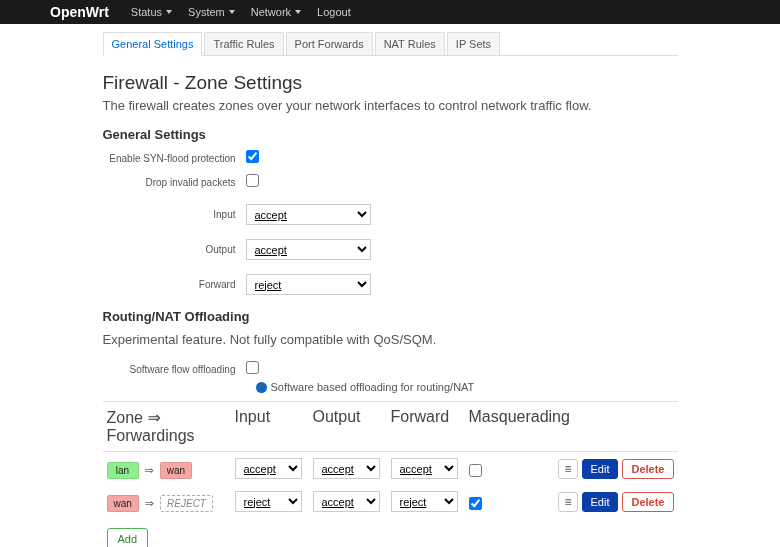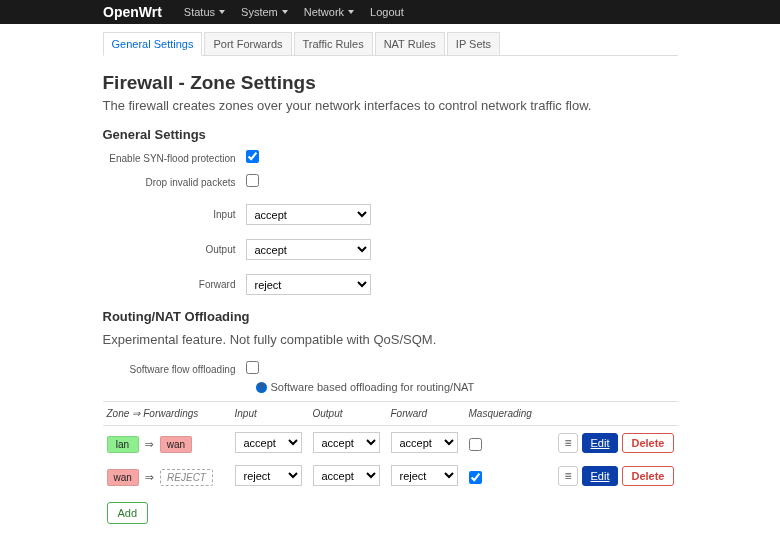--- a/index.html
+++ b/index.html
@@ -1,52 +1,52 @@
 <!DOCTYPE html>
 <html><head>
 <meta charset="utf-8">
 <style>
 * { margin: 0; padding: 0; box-sizing: border-box; }
 body { font-family: Arial, Helvetica, sans-serif; font-size: 12px; color: #333; background: #fff; }
-.navbar { background: #1a1a1a; height: 24px; display: flex; align-items: center; padding: 0 103px; }
+.navbar { background: #1a1a1a; height: 24px; display: flex; align-items: center; padding: 0 50px; }
 .brand { color: #fff; font-weight: bold; font-size: 14px; margin-right: 16px; }
 .navbar a { color: #ccc; text-decoration: none; font-size: 11px; margin-right: 4px; padding: 4px 6px; cursor: pointer; display: inline-flex; align-items: center; }
 .caret { display: inline-block; width: 0; height: 0; border-left: 3px solid transparent; border-right: 3px solid transparent; border-top: 4px solid #ccc; margin-left: 4px; }
 .container { max-width: 575px; margin: 0 auto; }
 .tabs { display: flex; border-bottom: 1px solid #ddd; margin-top: 8px; }
 .tab { padding: 5px 8px; font-size: 11px; color: #555; background: #f5f5f5; border: 1px solid #ddd; border-bottom: none; margin-right: 2px; cursor: pointer; }
 .tab.active { color: #0069d6; background: #fff; border-bottom: 1px solid #fff; margin-bottom: -1px; }
-h2 { font-size: 19px; font-weight: bold; margin: 16px 0 4px; color: #333; }
+h2 { font-size: 19px; font-weight: normal; margin: 16px 0 4px; color: #333; }
 .desc { font-size: 13px; color: #555; margin-bottom: 14px; }
 h3 { font-size: 13px; font-weight: bold; margin: 14px 0 8px; color: #333; }
 .row { display: flex; align-items: center; margin-bottom: 8px; }
 .row label { width: 143px; text-align: right; font-size: 10px; color: #555; padding-right: 10px; }
 .row .ctrl { flex: 0 0 auto; }
-select { font-size: 11px; padding: 2px 4px; border: 1px solid #ccc; background: #fff; height: 21px; width: 125px; }
+select { font-size: 11px; padding: 2px 4px; border: 1px solid #ccc; background: #fff; height: 21px; width: 125px; text-decoration: underline; }
 input[type=checkbox] { width: 13px; height: 13px; }
 .hint { display: flex; align-items: center; margin-left: 153px; margin-top: -4px; margin-bottom: 8px; }
 .qicon { display: inline-block; width: 11px; height: 11px; border-radius: 50%; background: #0069d6; color: #fff; font-size: 8px; line-height: 11px; text-align: center; margin-right: 4px; font-weight: bold; }
 .hint span { font-size: 11px; color: #555; }
 .ztable { width: 100%; border-top: 1px solid #e0e0e0; margin-top: 4px; }
-.zhead { display: flex; padding: 6px 4px; border-bottom: 1px solid #e0e0e0; font-size: 10px; color: #444; font-style: italic; }
+.zhead { display: flex; padding: 6px 4px; border-bottom: 1px solid #e0e0e0; font-size: 16px; color: #444; }
 .zrow { display: flex; padding: 6px 4px; align-items: flex-end; font-size: 11px; }
 .c-zone { width: 128px; display:flex; align-items:center; }
 .c-in { width: 78px; }
 .c-out { width: 78px; }
 .c-fwd { width: 78px; }
 .c-masq { width: 60px; }
 .c-act { flex: 1; text-align: right; display: flex; justify-content: flex-end; gap: 4px; align-items: center; }
 .badge { display: inline-block; padding: 2px 6px; font-size: 10px; border-radius: 2px; border: 1px solid rgba(0,0,0,0.1); min-width: 32px; text-align: center; }
 .lan { background: #8fef8f; color: #222; }
 .wan { background: #f7a6a6; color: #222; }
 .reject { border: 1px dashed #aaa; color: #888; font-style: italic; }
 .arr { color: #666; margin: 0 6px; }
 select.zs { width: 67px; }
 .btn { display: inline-flex; align-items:center; justify-content:center; padding: 3px 8px; font-size: 11px; border-radius: 3px; cursor: pointer; border: 1px solid; background: #fff; }
-.btn-edit { background: #0b3ea8; color: #fff; border-color: #0b3ea8; text-decoration: underline; }
+.btn-edit { background: #0b3ea8; color: #fff; border-color: #0b3ea8; }
 .btn-del { color: #d43f3a; border-color: #d9534f; font-weight: bold; }
 .btn-add { color: #2e7d32; border-color: #4caf50; padding: 4px 10px; }
 .btn-menu { padding: 3px 5px; border: 1px solid #ccc; color: #555; }
 .addwrap { margin: 10px 0 16px 4px; }
 .ham { display: inline-block; font-size: 12px; line-height: 1; }
 </style>
 </head>
 <body>
 
 <div class="navbar">
@@ -64,22 +64,22 @@
       <span class="caret"></span>
     </a>
   <a>
       <span>Logout</span>
     </a>
 </div>
 
 <div class="container">
   <div class="tabs">
     <div class="tab active">General Settings</div>
+    <div class="tab">Traffic Rules</div>
     <div class="tab">Port Forwards</div>
-    <div class="tab">Traffic Rules</div>
     <div class="tab">NAT Rules</div>
     <div class="tab">IP Sets</div>
   </div>
 
   <h2>Firewall - Zone Settings</h2>
   <div class="desc">The firewall creates zones over your network interfaces to control network traffic flow.</div>
 
   <h3>General Settings</h3>
   <div class="row">
     <label>Enable SYN-flood protection</label>

